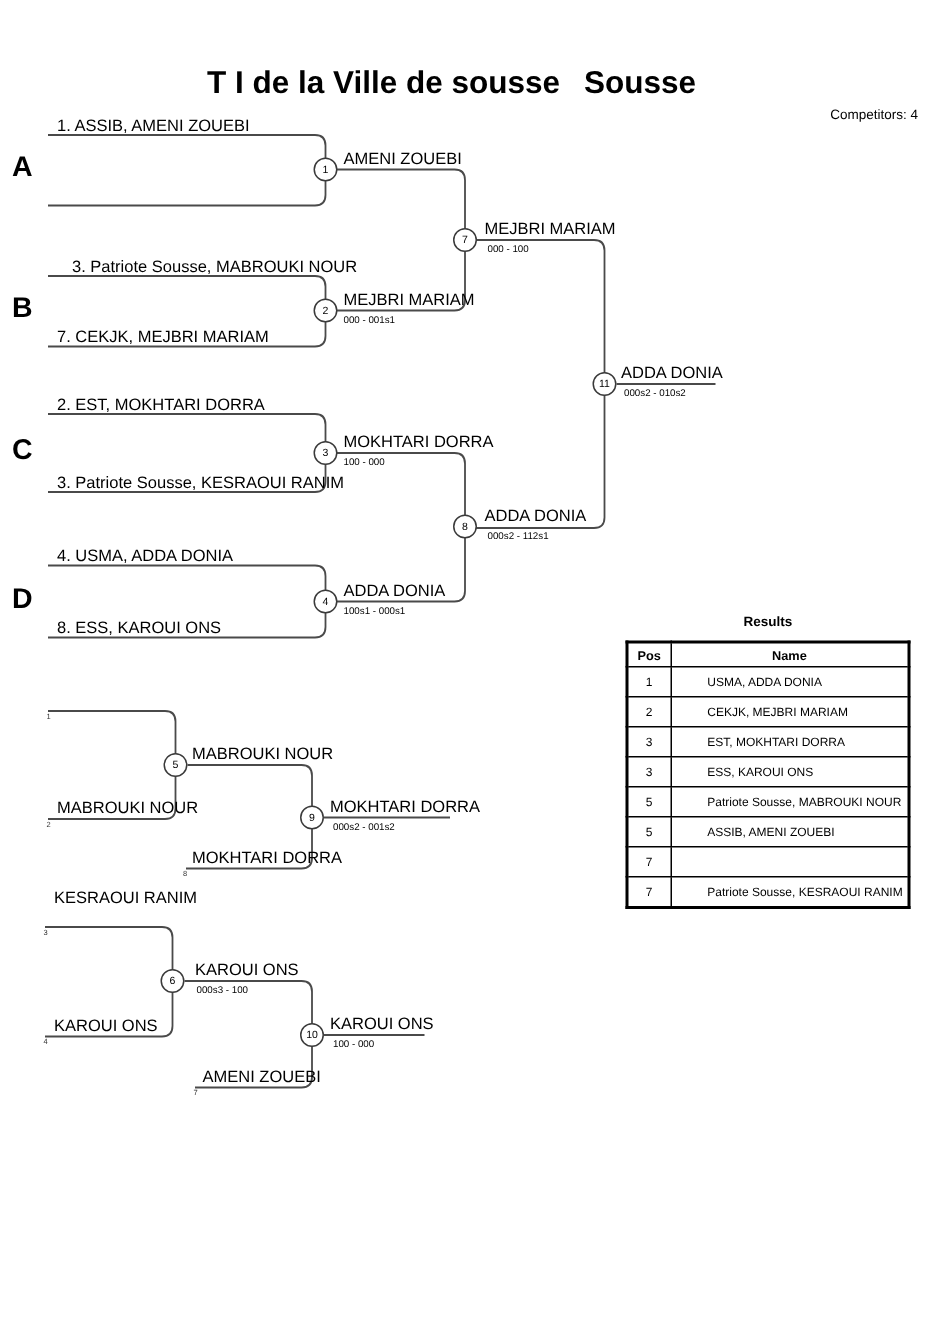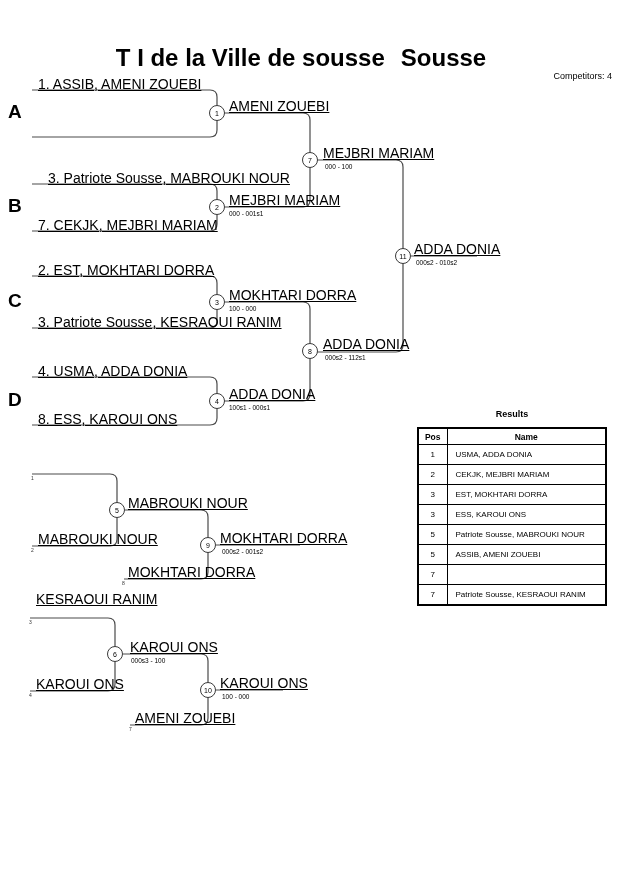--- a/index.html
+++ b/index.html
@@ -3,45 +3,45 @@
 <meta charset="utf-8">
 <style>
   html,body{margin:0;padding:0;background:#fff;}
   .sheet{
     position:relative;width:630px;height:891px;background:#fff;overflow:hidden;
     font-family:"Liberation Sans", sans-serif;color:#000;
   }
   .title{
     position:absolute;left:0;top:44px;width:602px;
     display:flex;justify-content:center;gap:16px;
-    font-size:24px;font-weight:bold;white-space:nowrap;
+    font-size:21px;font-weight:bold;white-space:nowrap;
   }
   .competitors{position:absolute;top:71px;right:18px;font-size:9px;}
   svg.lines{position:absolute;left:0;top:0;}
-  .lbl{position:absolute;font-size:14px;white-space:nowrap;line-height:10px;text-decoration:underline;}
+  .lbl{position:absolute;font-size:11px;white-space:nowrap;line-height:10px;}
   .score{position:absolute;font-size:6.5px;white-space:nowrap;line-height:8px;}
   .mark{position:absolute;font-size:5px;line-height:5px;color:#333;}
   .group-letter{position:absolute;left:8px;font-size:19px;font-weight:bold;line-height:22px;}
   .node{
     position:absolute;width:14px;height:14px;border:1px solid #3a3a3a;border-radius:50%;
     background:#fff;display:flex;align-items:center;justify-content:center;
     font-size:7px;line-height:7px;z-index:2;
   }
   .results-title{position:absolute;left:417px;top:409px;width:190px;text-align:center;font-size:9px;font-weight:bold;}
   table.results{
     position:absolute;left:417px;top:427px;width:190px;
     border-collapse:collapse;border:2px solid #000;table-layout:fixed;
   }
   table.results th, table.results td{
     border:1px solid #000;font-size:8px;overflow:hidden;white-space:nowrap;
   }
   table.results th{height:13px;font-size:8.5px;font-weight:bold;text-align:center;}
   table.results td{height:17px;}
   td.pos{text-align:center;}
-  td.name{padding-left:8px;text-align:left;}
+  td.name{padding-left:24px;text-align:left;}
   col.c-pos{width:29px;}
 </style>
 </head>
 <body>
 
 <div class="sheet">
 
   <div class="title">
     <span>T I de la Ville de sousse</span>
     <span>Sousse</span>

